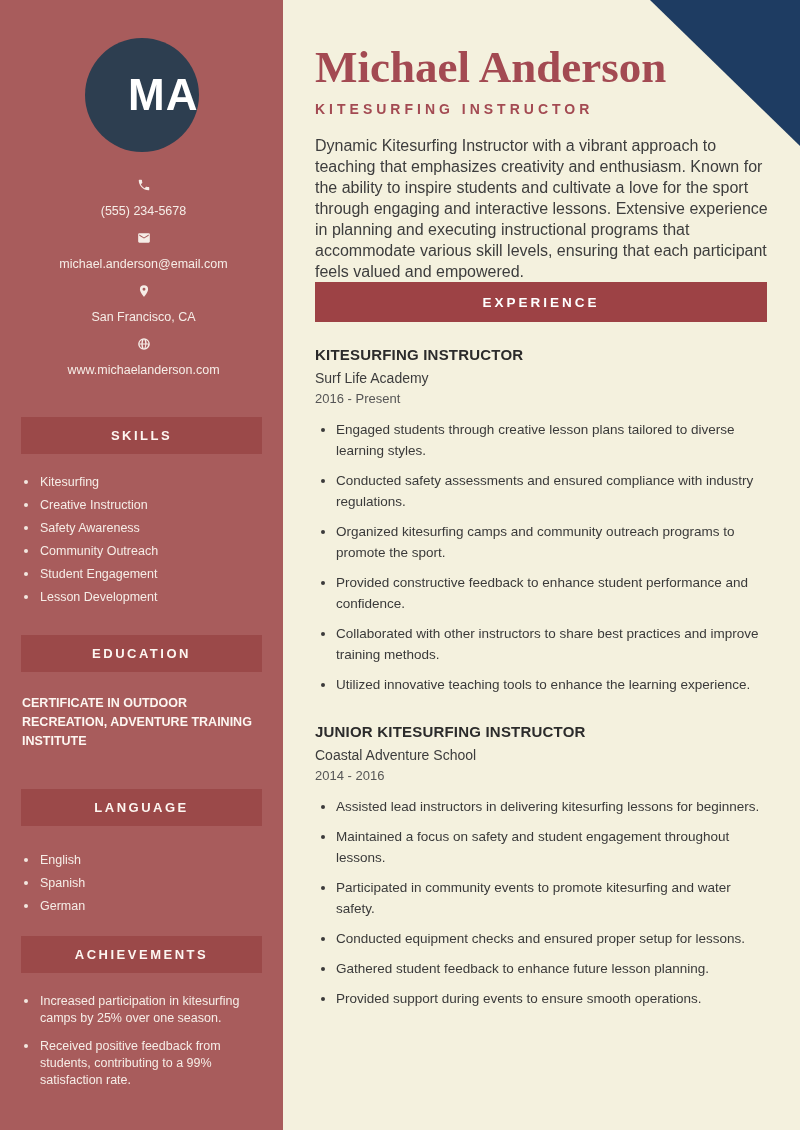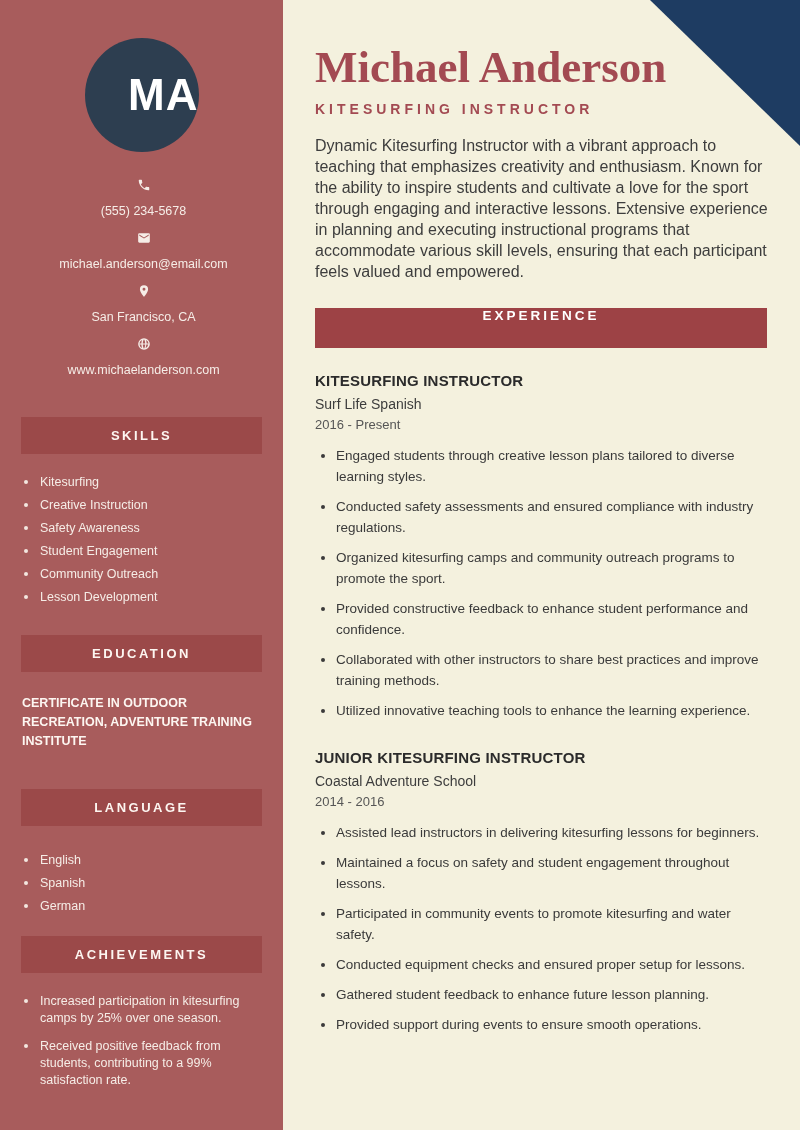--- a/index.html
+++ b/index.html
@@ -30,22 +30,22 @@
   .dot{width:4px;height:4px;border-radius:50%;background:#f3e7e0;margin-top:6px;flex:none;}
   .edu{margin:22px 22px 0;font-size:12.5px;font-weight:bold;line-height:19px;color:#fdf6f1;}
   
   .main{flex:1;background:var(--main_bg,#f4f1de);position:relative;padding:0 30px 0 32px;box-sizing:border-box;}
   .corner{position:absolute;top:0;right:0;width:150px;height:146px;background:var(--navy,#1e3c62);
           clip-path:polygon(100% 0,0 0,100% 100%);}
   .name{margin:42px 0 0;font-family:"Liberation Serif",serif;font-weight:bold;
         font-size:45px;line-height:50px;color:var(--accent_maroon,#a34a52);}
   .role{margin-top:9px;font-size:14px;font-weight:bold;letter-spacing:4px;color:var(--accent_maroon,#a34a52);}
   .summary{margin:18px 0 0;font-size:16px;line-height:21px;color:var(--body_text,#3d3d3d);max-width:455px;}
-  .exp-band{margin-top:26px;width:452px;height:40px;background:var(--exp_band,#9d4245);
-            display:flex;justify-content:center;
+  .exp-band{width:452px;height:40px;background:var(--exp_band,#9d4245);
+            display:flex;align-items:center;justify-content:center;
             color:#fff;font-weight:bold;font-size:13.5px;letter-spacing:3px;}
   .job h2{margin:24px 0 0;font-size:15px;font-weight:bold;color:#2b2b2b;letter-spacing:.2px;}
   .job .company{margin-top:7px;font-size:14px;color:#3d3d3d;}
   .job .dates{margin-top:5px;font-size:13px;color:#565656;}
   .bullets{margin:13px 0 0;padding:0 0 0 21px;}
   .bullets li{margin-bottom:9px;font-size:13.5px;line-height:21px;color:#3a3a3a;max-width:440px;}
   .job-2 h2{margin-top:28px;}
 </style>
 </head>
 <body>
@@ -103,25 +103,25 @@
       <li>
           <span class="dot"></span>
           <span>Creative Instruction</span>
         </li>
       <li>
           <span class="dot"></span>
           <span>Safety Awareness</span>
         </li>
       <li>
           <span class="dot"></span>
+          <span>Community Outreach</span>
+        </li>
+      <li>
+          <span class="dot"></span>
           <span>Student Engagement</span>
-        </li>
-      <li>
-          <span class="dot"></span>
-          <span>Community Outreach</span>
         </li>
       <li>
           <span class="dot"></span>
           <span>Lesson Development</span>
         </li>
     </ul>
 
     <div class="side-band band-edu">
       <span>EDUCATION</span>
     </div>
@@ -166,21 +166,21 @@
     <h1 class="name">Michael Anderson</h1>
     <div class="role">KITESURFING INSTRUCTOR</div>
     <p class="summary">Dynamic Kitesurfing Instructor with a vibrant approach to teaching that emphasizes creativity and enthusiasm. Known for the ability to inspire students and cultivate a love for the sport through engaging and interactive lessons. Extensive experience in planning and executing instructional programs that accommodate various skill levels, ensuring that each participant feels valued and empowered.</p>
 
     <div class="exp-band">
       <span>EXPERIENCE</span>
     </div>
 
     <section class="job job-1">
       <h2>KITESURFING INSTRUCTOR</h2>
-      <div class="company">Surf Life Spanish</div>
+      <div class="company">Surf Life Academy</div>
       <div class="dates">2016 - Present</div>
       <ul class="bullets">
         <li>Engaged students through creative lesson plans tailored to diverse learning styles.</li>
         <li>Conducted safety assessments and ensured compliance with industry regulations.</li>
         <li>Organized kitesurfing camps and community outreach programs to promote the sport.</li>
         <li>Provided constructive feedback to enhance student performance and confidence.</li>
         <li>Collaborated with other instructors to share best practices and improve training methods.</li>
         <li>Utilized innovative teaching tools to enhance the learning experience.</li>
       </ul>
     </section>

